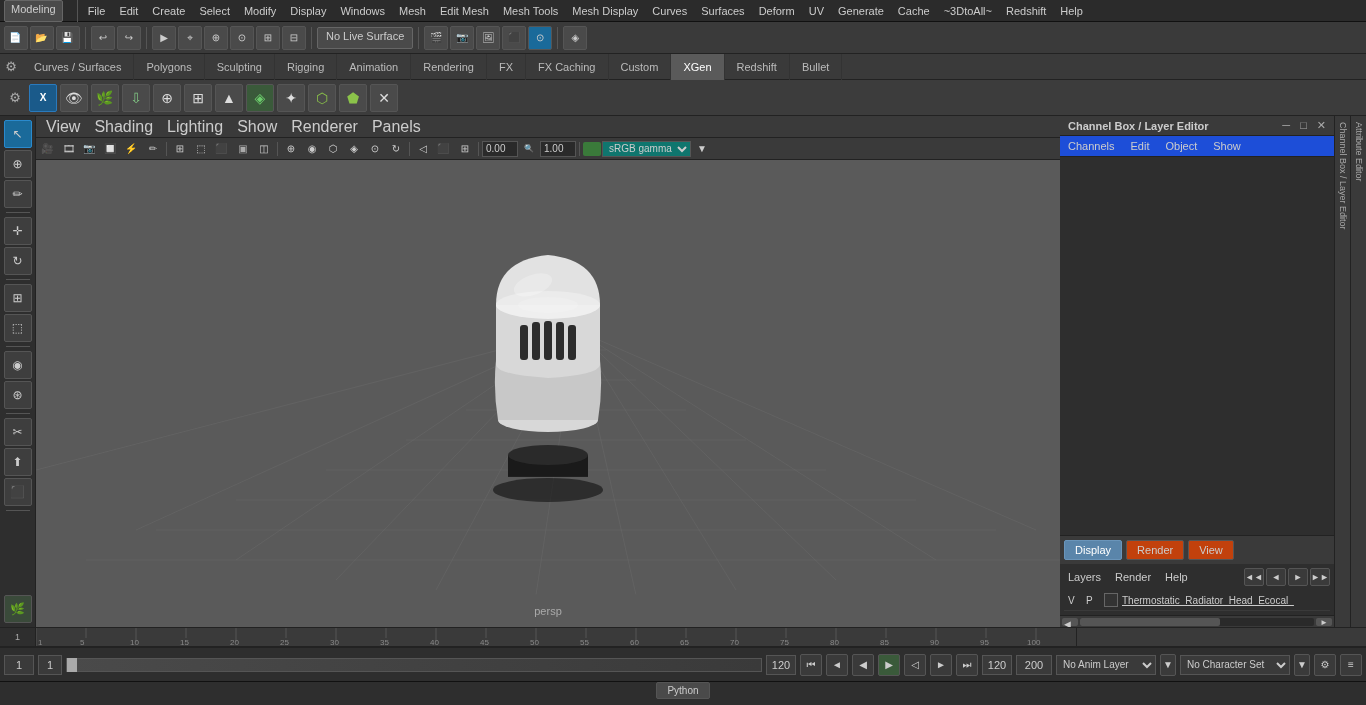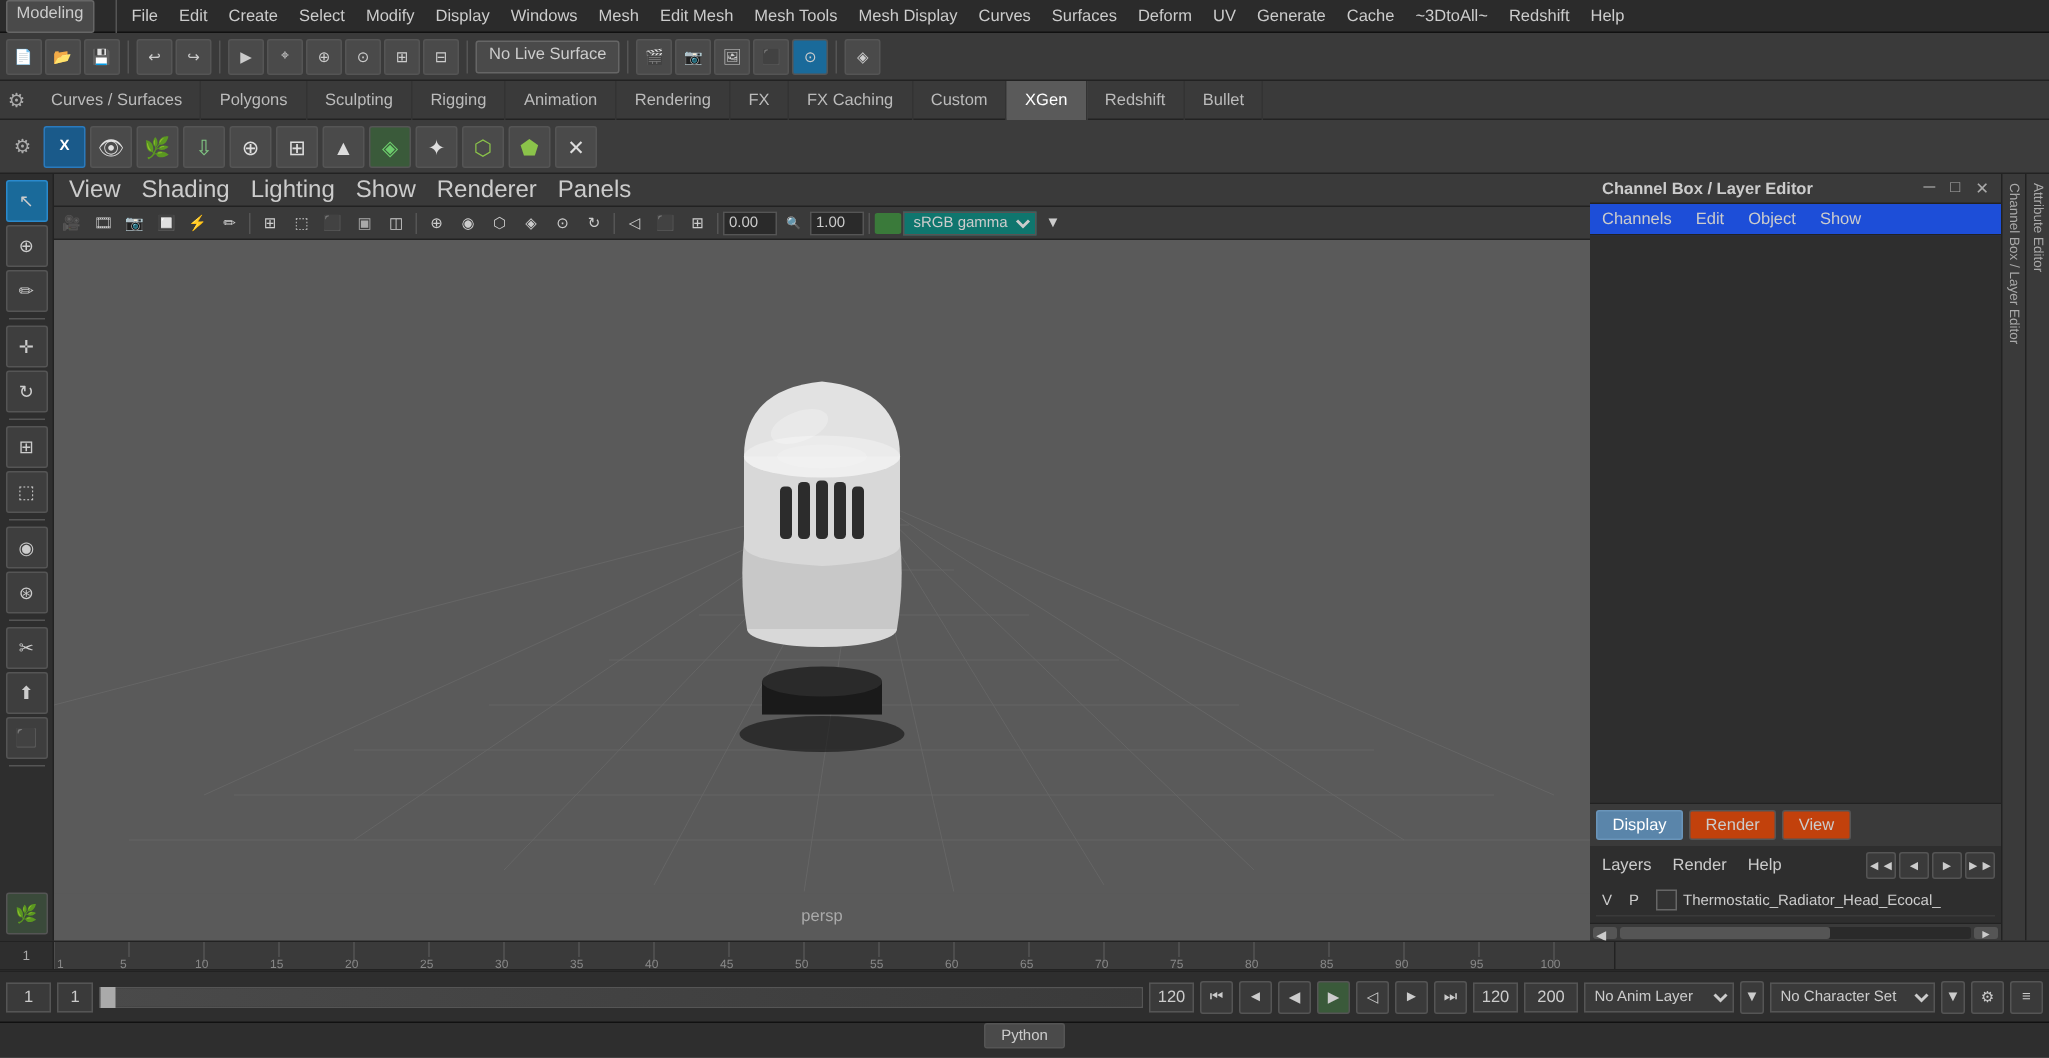--- a/index.html
+++ b/index.html
@@ -305,21 +305,21 @@
     .layer-row {
       display: flex;
       align-items: center;
       padding: 3px 4px;
       border-bottom: 1px solid #3a3a3a;
       gap: 4px;
     }
     .layer-v { width: 14px; font-size: 10px; color: #ccc; cursor: pointer; }
     .layer-p { width: 14px; font-size: 10px; color: #ccc; cursor: pointer; }
     .layer-color { width: 14px; height: 14px; border: 1px solid #666; }
-    .layer-name { flex: 1; font-size: 10px; color: #ccc; }
+    .layer-name { flex: 1; font-size: 10px; color: #ccc; text-decoration: underline; }
 
     
     #right-tab-vertical {
       writing-mode: vertical-rl;
       text-orientation: mixed;
       background: #3a3a3a;
       color: #ccc;
       font-size: 10px;
       padding: 6px 3px;
       border-left: 1px solid #222;

